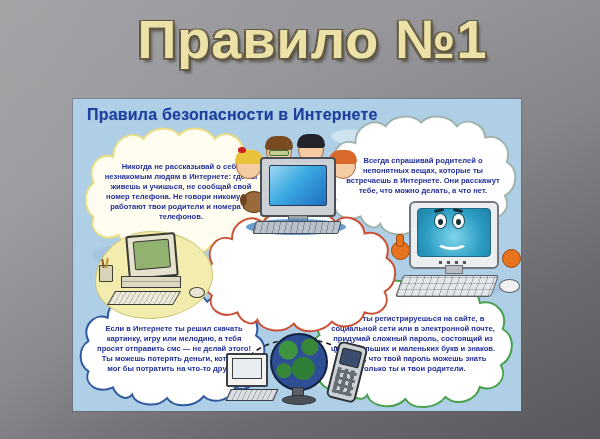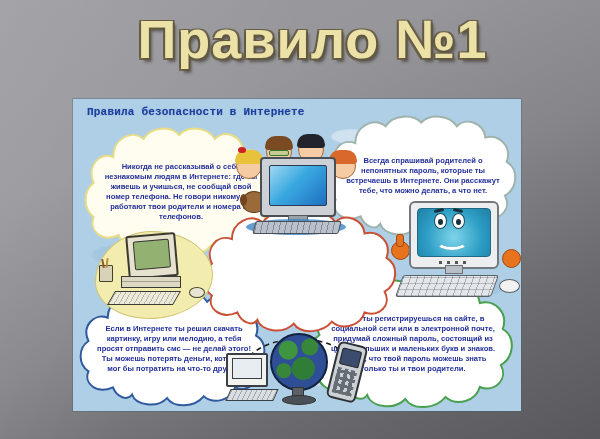--- a/index.html
+++ b/index.html
@@ -40,24 +40,23 @@
       radial-gradient(ellipse 26px 10px at 75% 70%, rgba(255,255,255,.38) 0 60%, transparent 70%),
       radial-gradient(ellipse 30px 11px at 15% 82%, rgba(255,255,255,.40) 0 60%, transparent 70%),
       radial-gradient(ellipse 24px 9px at 55% 90%, rgba(255,255,255,.35) 0 60%, transparent 70%),
       radial-gradient(ellipse 40px 16px at 45% 30%, rgba(150,185,215,.45) 0 60%, transparent 70%),
       radial-gradient(ellipse 44px 16px at 90% 60%, rgba(150,185,215,.40) 0 60%, transparent 70%),
       radial-gradient(ellipse 40px 15px at 10% 50%, rgba(150,185,215,.40) 0 60%, transparent 70%);
     box-shadow:0 0 0 1px rgba(70,90,110,.35);
   }
   .poster-header{
     position:absolute;left:14px;top:7px;
-    font-size:11px;font-weight:700;color:#1d3f9e;
+    font-size:16px;font-weight:700;color:#1d3f9e;
     text-shadow:0 0 1px rgba(29,63,158,.4);
     letter-spacing:.2px;
-    font-family:Liberation Mono, monospace;
   }
   
   .cloud{position:absolute;}
   .cloud-svg{position:absolute;left:0;top:0;width:100%;height:100%;overflow:visible;}
   .cloud-svg path{stroke-width:2px;vector-effect:non-scaling-stroke;}
   .cloud-text{
     position:absolute;left:9%;right:9%;top:12%;bottom:12%;
     display:flex;align-items:center;justify-content:center;
     text-align:center;font-size:7.6px;line-height:1.3;font-weight:700;color:#23309b;
   }
@@ -160,21 +159,21 @@
       <svg class="cloud-svg" viewBox="0 0 220 130" preserveAspectRatio="none">
         <path d="M40 108 C22 116 6 104 12 90 C0 82 0 64 12 56 C4 40 18 24 34 30 C34 12 54 2 68 12 C76 0 98 -2 108 8 C118 -2 140 0 148 12 C158 2 178 8 180 24 C196 20 210 34 204 50 C218 58 216 78 202 86 C210 100 196 114 180 108 C176 122 156 128 144 118 C134 130 110 132 102 120 C90 132 66 128 62 116 C56 124 44 118 40 108 Z"></path>
       </svg>
       <div class="cloud-text">Никогда не рассказывай о себе незнакомым людям в Интернете: где ты живешь и учишься, не сообщай свой номер телефона. Не говори никому, где работают твои родители и номера их телефонов.</div>
     </div>
 
     <div class="cloud cloud-2">
       <svg class="cloud-svg" viewBox="0 0 220 130" preserveAspectRatio="none">
         <path d="M40 108 C22 116 6 104 12 90 C0 82 0 64 12 56 C4 40 18 24 34 30 C34 12 54 2 68 12 C76 0 98 -2 108 8 C118 -2 140 0 148 12 C158 2 178 8 180 24 C196 20 210 34 204 50 C218 58 216 78 202 86 C210 100 196 114 180 108 C176 122 156 128 144 118 C134 130 110 132 102 120 C90 132 66 128 62 116 C56 124 44 118 40 108 Z"></path>
       </svg>
-      <div class="cloud-text">Всегда спрашивай родителей о непонятных пароль, которые ты встречаешь в Интернете. Они расскажут тебе, что можно делать, а что нет.</div>
+      <div class="cloud-text">Всегда спрашивай родителей о непонятных вещах, которые ты встречаешь в Интернете. Они расскажут тебе, что можно делать, а что нет.</div>
     </div>
 
     <div class="cloud cloud-3">
       <svg class="cloud-svg" viewBox="0 0 220 130" preserveAspectRatio="none">
         <path d="M40 108 C22 116 6 104 12 90 C0 82 0 64 12 56 C4 40 18 24 34 30 C34 12 54 2 68 12 C76 0 98 -2 108 8 C118 -2 140 0 148 12 C158 2 178 8 180 24 C196 20 210 34 204 50 C218 58 216 78 202 86 C210 100 196 114 180 108 C176 122 156 128 144 118 C134 130 110 132 102 120 C90 132 66 128 62 116 C56 124 44 118 40 108 Z"></path>
       </svg>
     </div>
 
     <div class="cloud cloud-4">
       <svg class="cloud-svg" viewBox="0 0 220 130" preserveAspectRatio="none">

